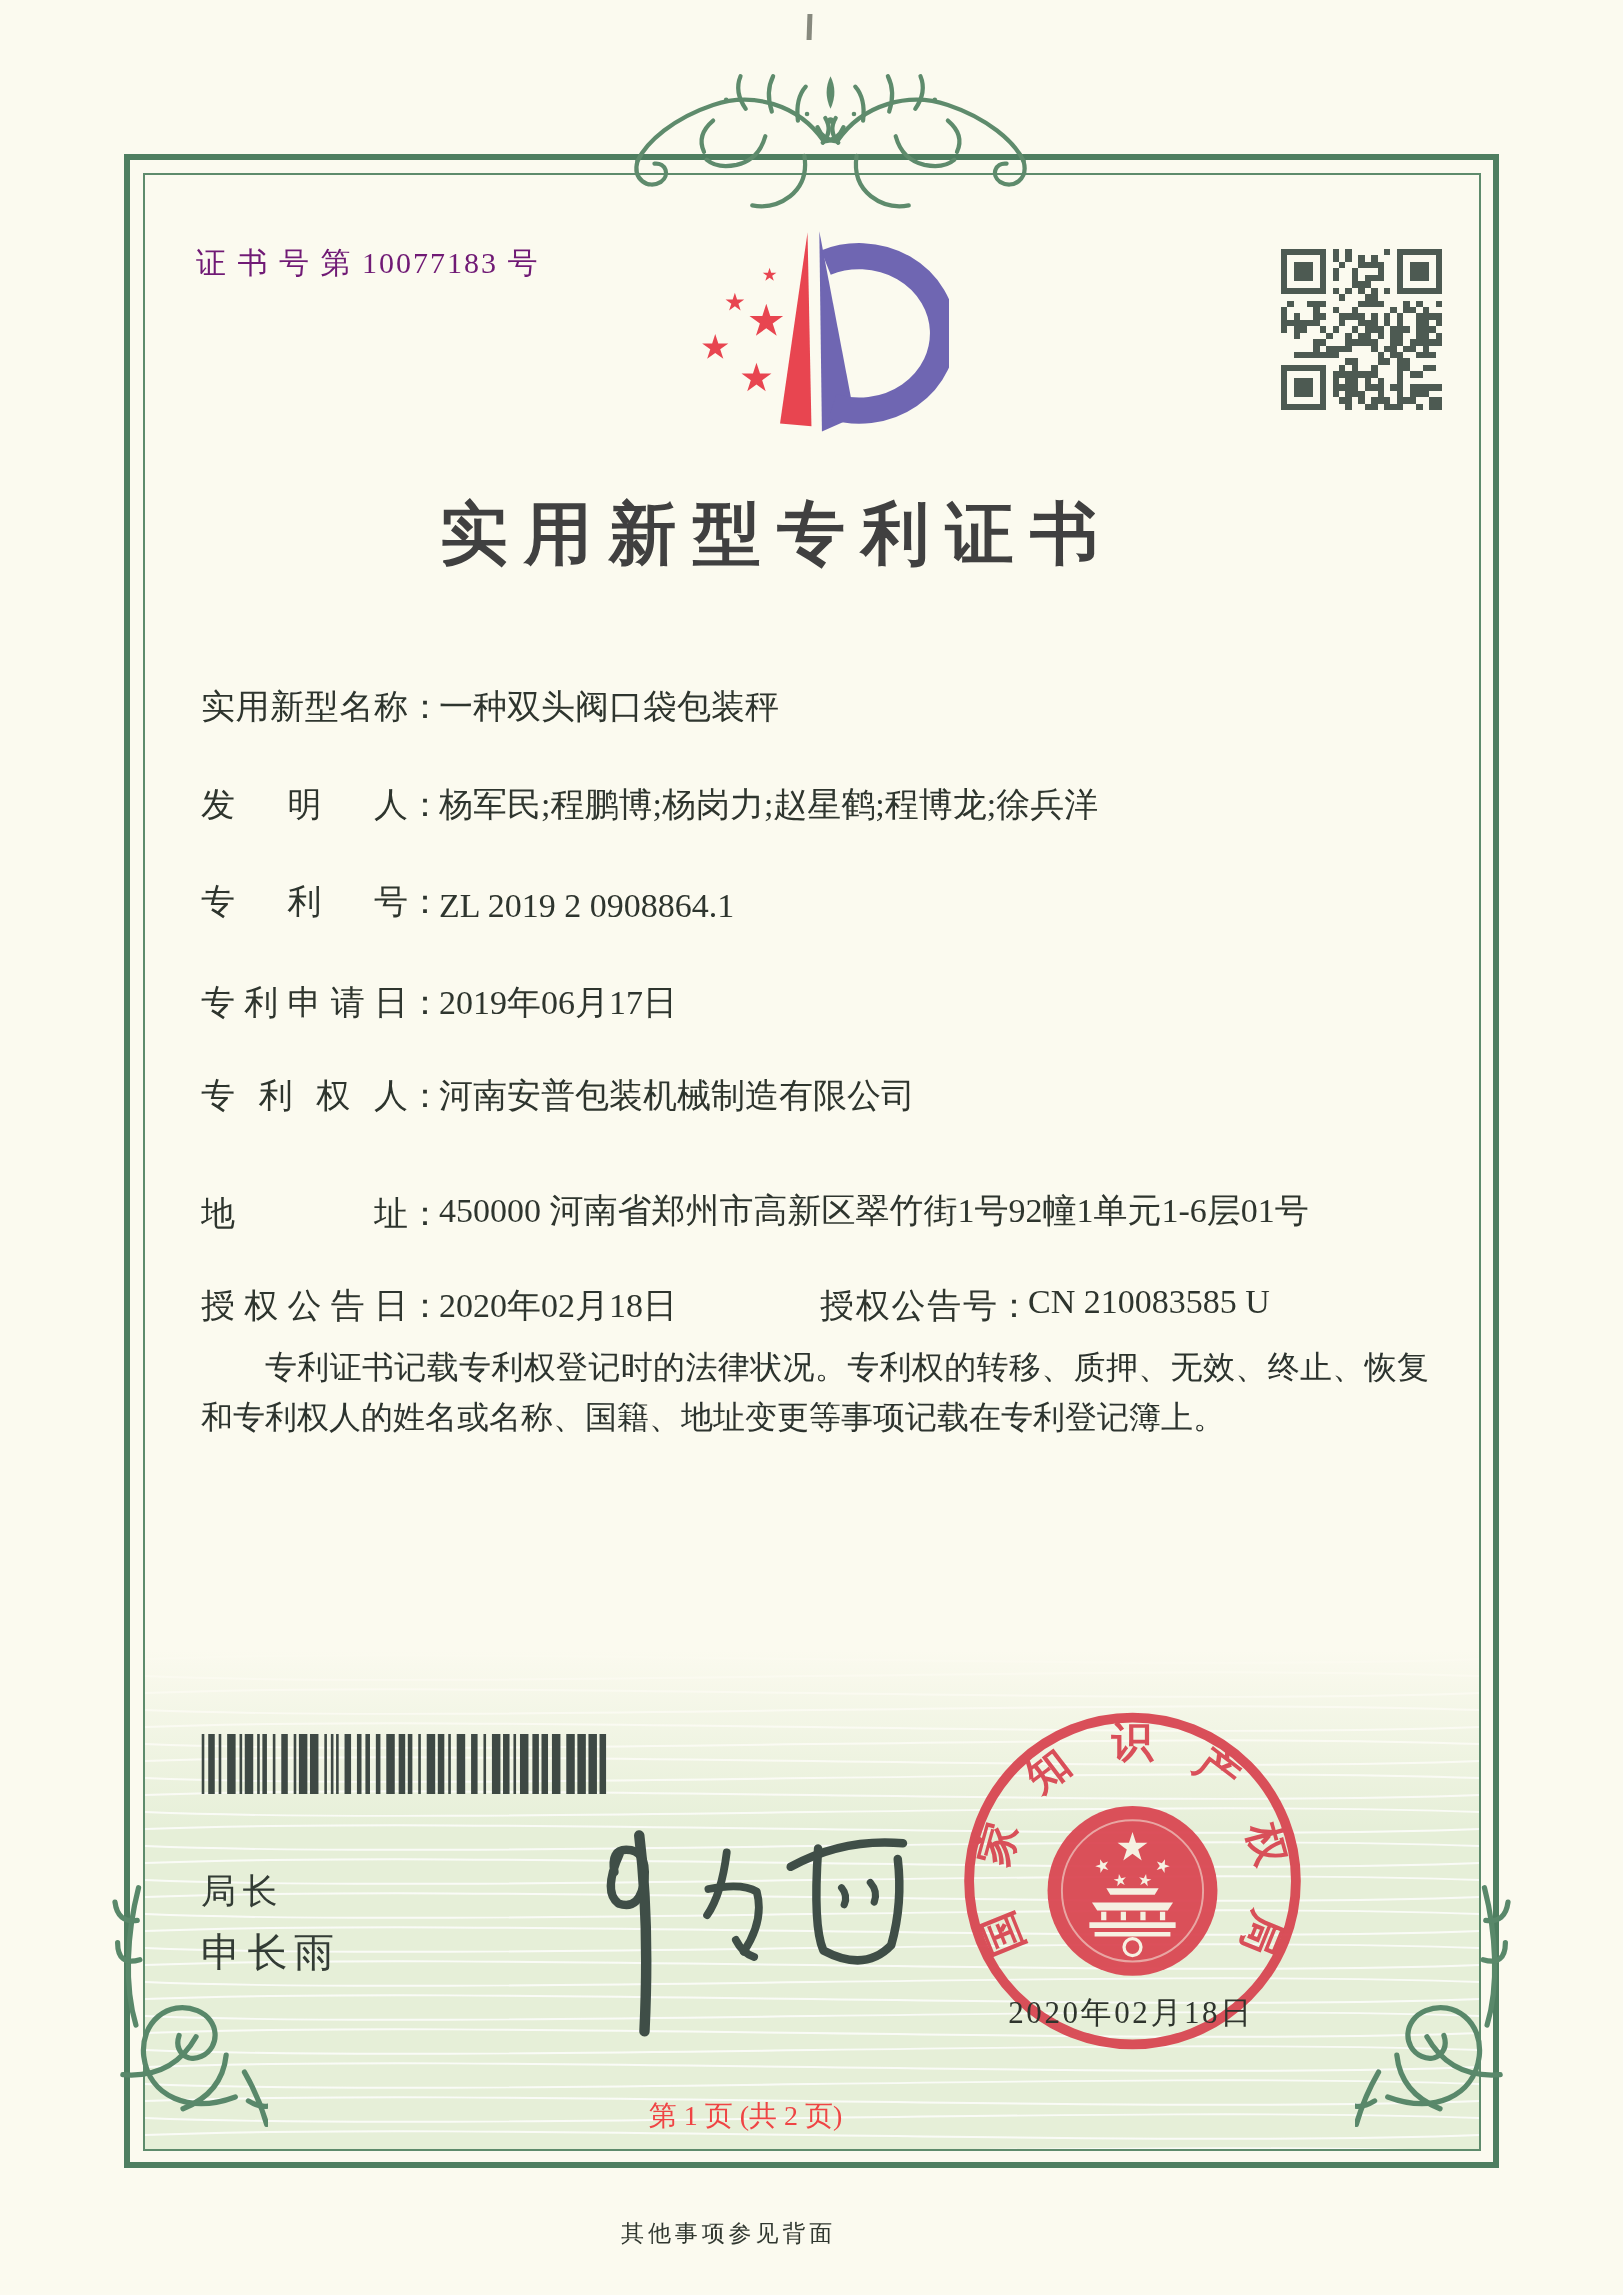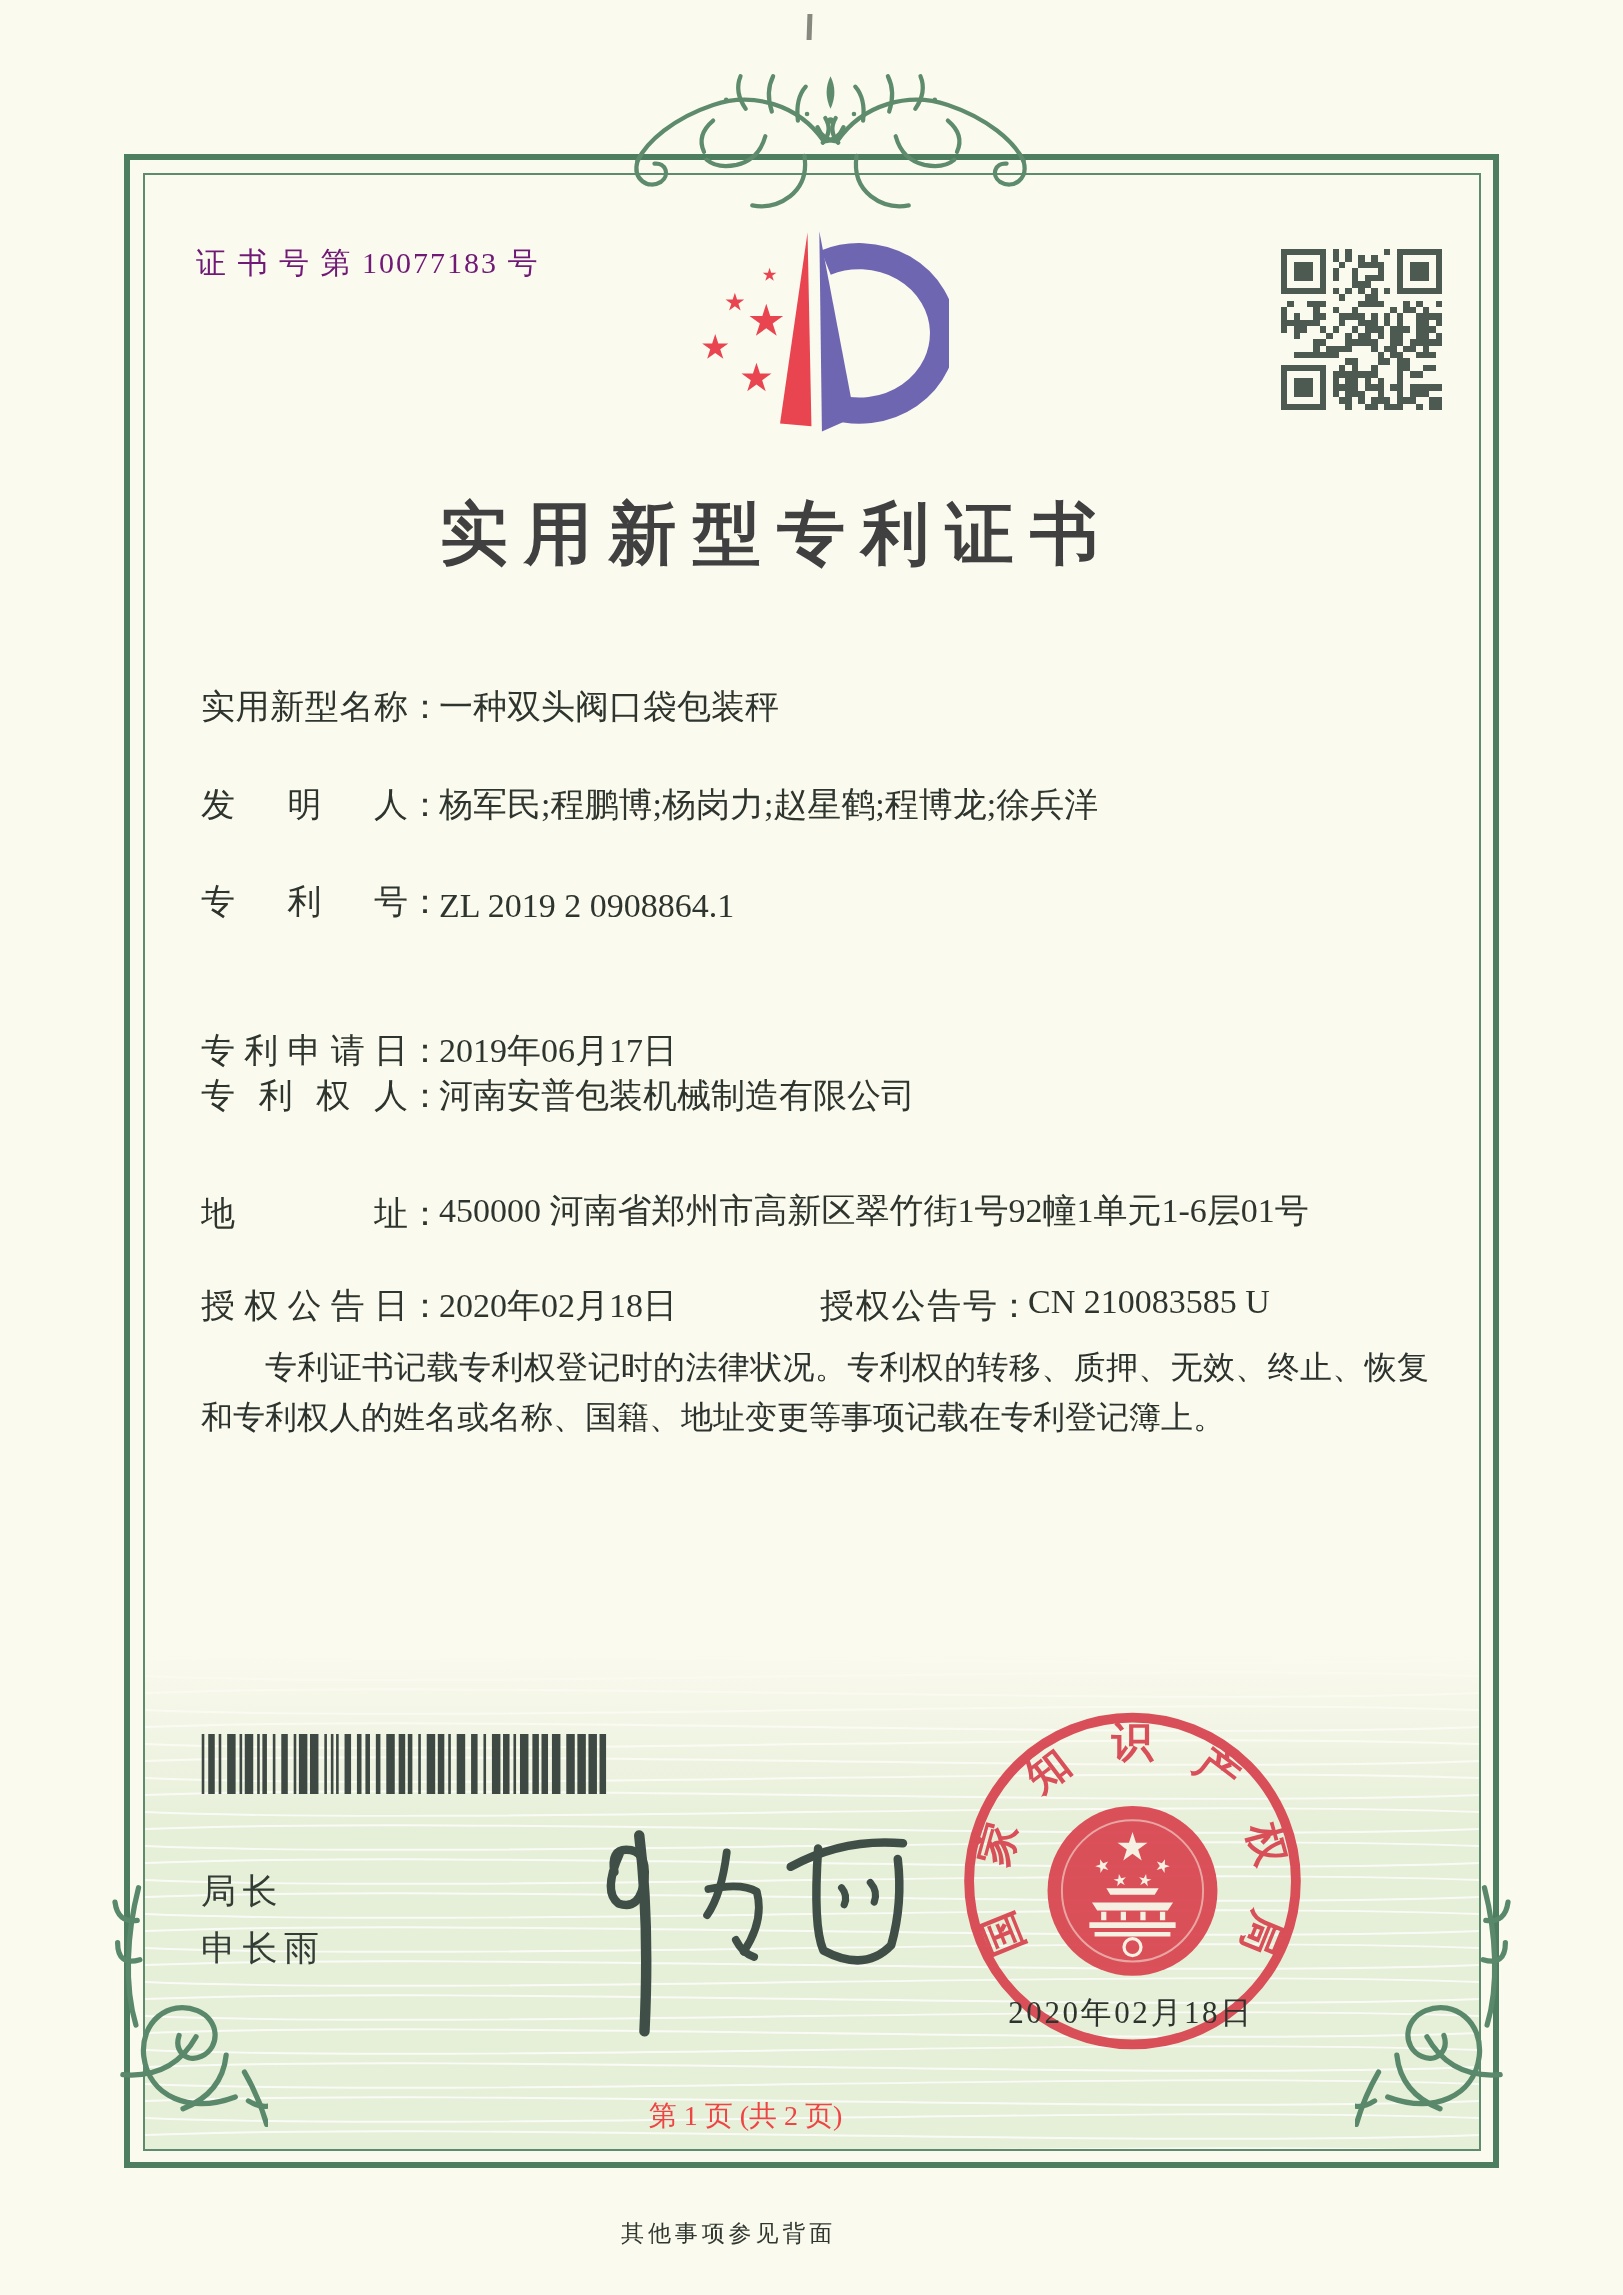--- a/index.html
+++ b/index.html
@@ -49,21 +49,21 @@
   .paras{position:absolute; left:201px; top:1342px; width:1228px; font-size:32px;
     line-height:50px; text-align:justify; color:#2c332e; z-index:8;}
   .paras p{margin:0; text-indent:2em;}
   
   .barcode{position:absolute; left:201px; top:1734px; z-index:8;}
   .seal{position:absolute; left:952px; top:1700px; z-index:9; opacity:.93;}
   .seal-date{position:absolute; left:948px; top:1992px; width:366px; text-align:center;
     font-size:31px; letter-spacing:2.6px; color:#2e342d; z-index:10;}
   .officer-title{position:absolute; left:201px; top:1868px; font-size:35px; color:#333c35;
     letter-spacing:6.5px; z-index:8;}
-  .officer-name{position:absolute; left:201px; top:1925px; font-size:35px; color:#333c35;
+  .officer-name{position:absolute; left:201px; top:1925px; font-size:40px; color:#333c35;
     letter-spacing:6.5px; z-index:8;}
   .sign{position:absolute; left:562px; top:1812px; z-index:9;}
   .page-note{position:absolute; left:0; top:2097px; width:1491px; text-align:center;
     font-size:28px; color:#ef4444; z-index:8;}
   .back-note{position:absolute; left:621px; top:2218px; font-size:23px; color:#30372f;
     letter-spacing:3.9px; z-index:8;}
   .sealchar{font-family:"Liberation Serif","DejaVu Serif",serif; font-weight:bold;
     font-size:64px; fill:#d8434f;}
 </style>
 </head>
@@ -507,21 +507,21 @@
   <div class="row" style="top:782px">
     <span class="flabel">发明人</span>
       <span class="colon">：</span>
       <span class="fvalue">杨军民;程鹏博;杨岗力;赵星鹤;程博龙;徐兵洋</span>
   </div>
   <div class="row" style="top:879px">
     <span class="flabel">专利号</span>
       <span class="colon">：</span>
       <span class="fvalue">ZL 2019 2 0908864.1</span>
   </div>
-  <div class="row" style="top:1028px">
+  <div class="row" style="top:980px">
     <span class="flabel">专利申请日</span>
       <span class="colon">：</span>
       <span class="fvalue">2019年06月17日</span>
   </div>
   <div class="row" style="top:1073px">
     <span class="flabel">专利权人</span>
       <span class="colon">：</span>
       <span class="fvalue">河南安普包装机械制造有限公司</span>
   </div>
   <div class="row addr" style="top:1185px">

